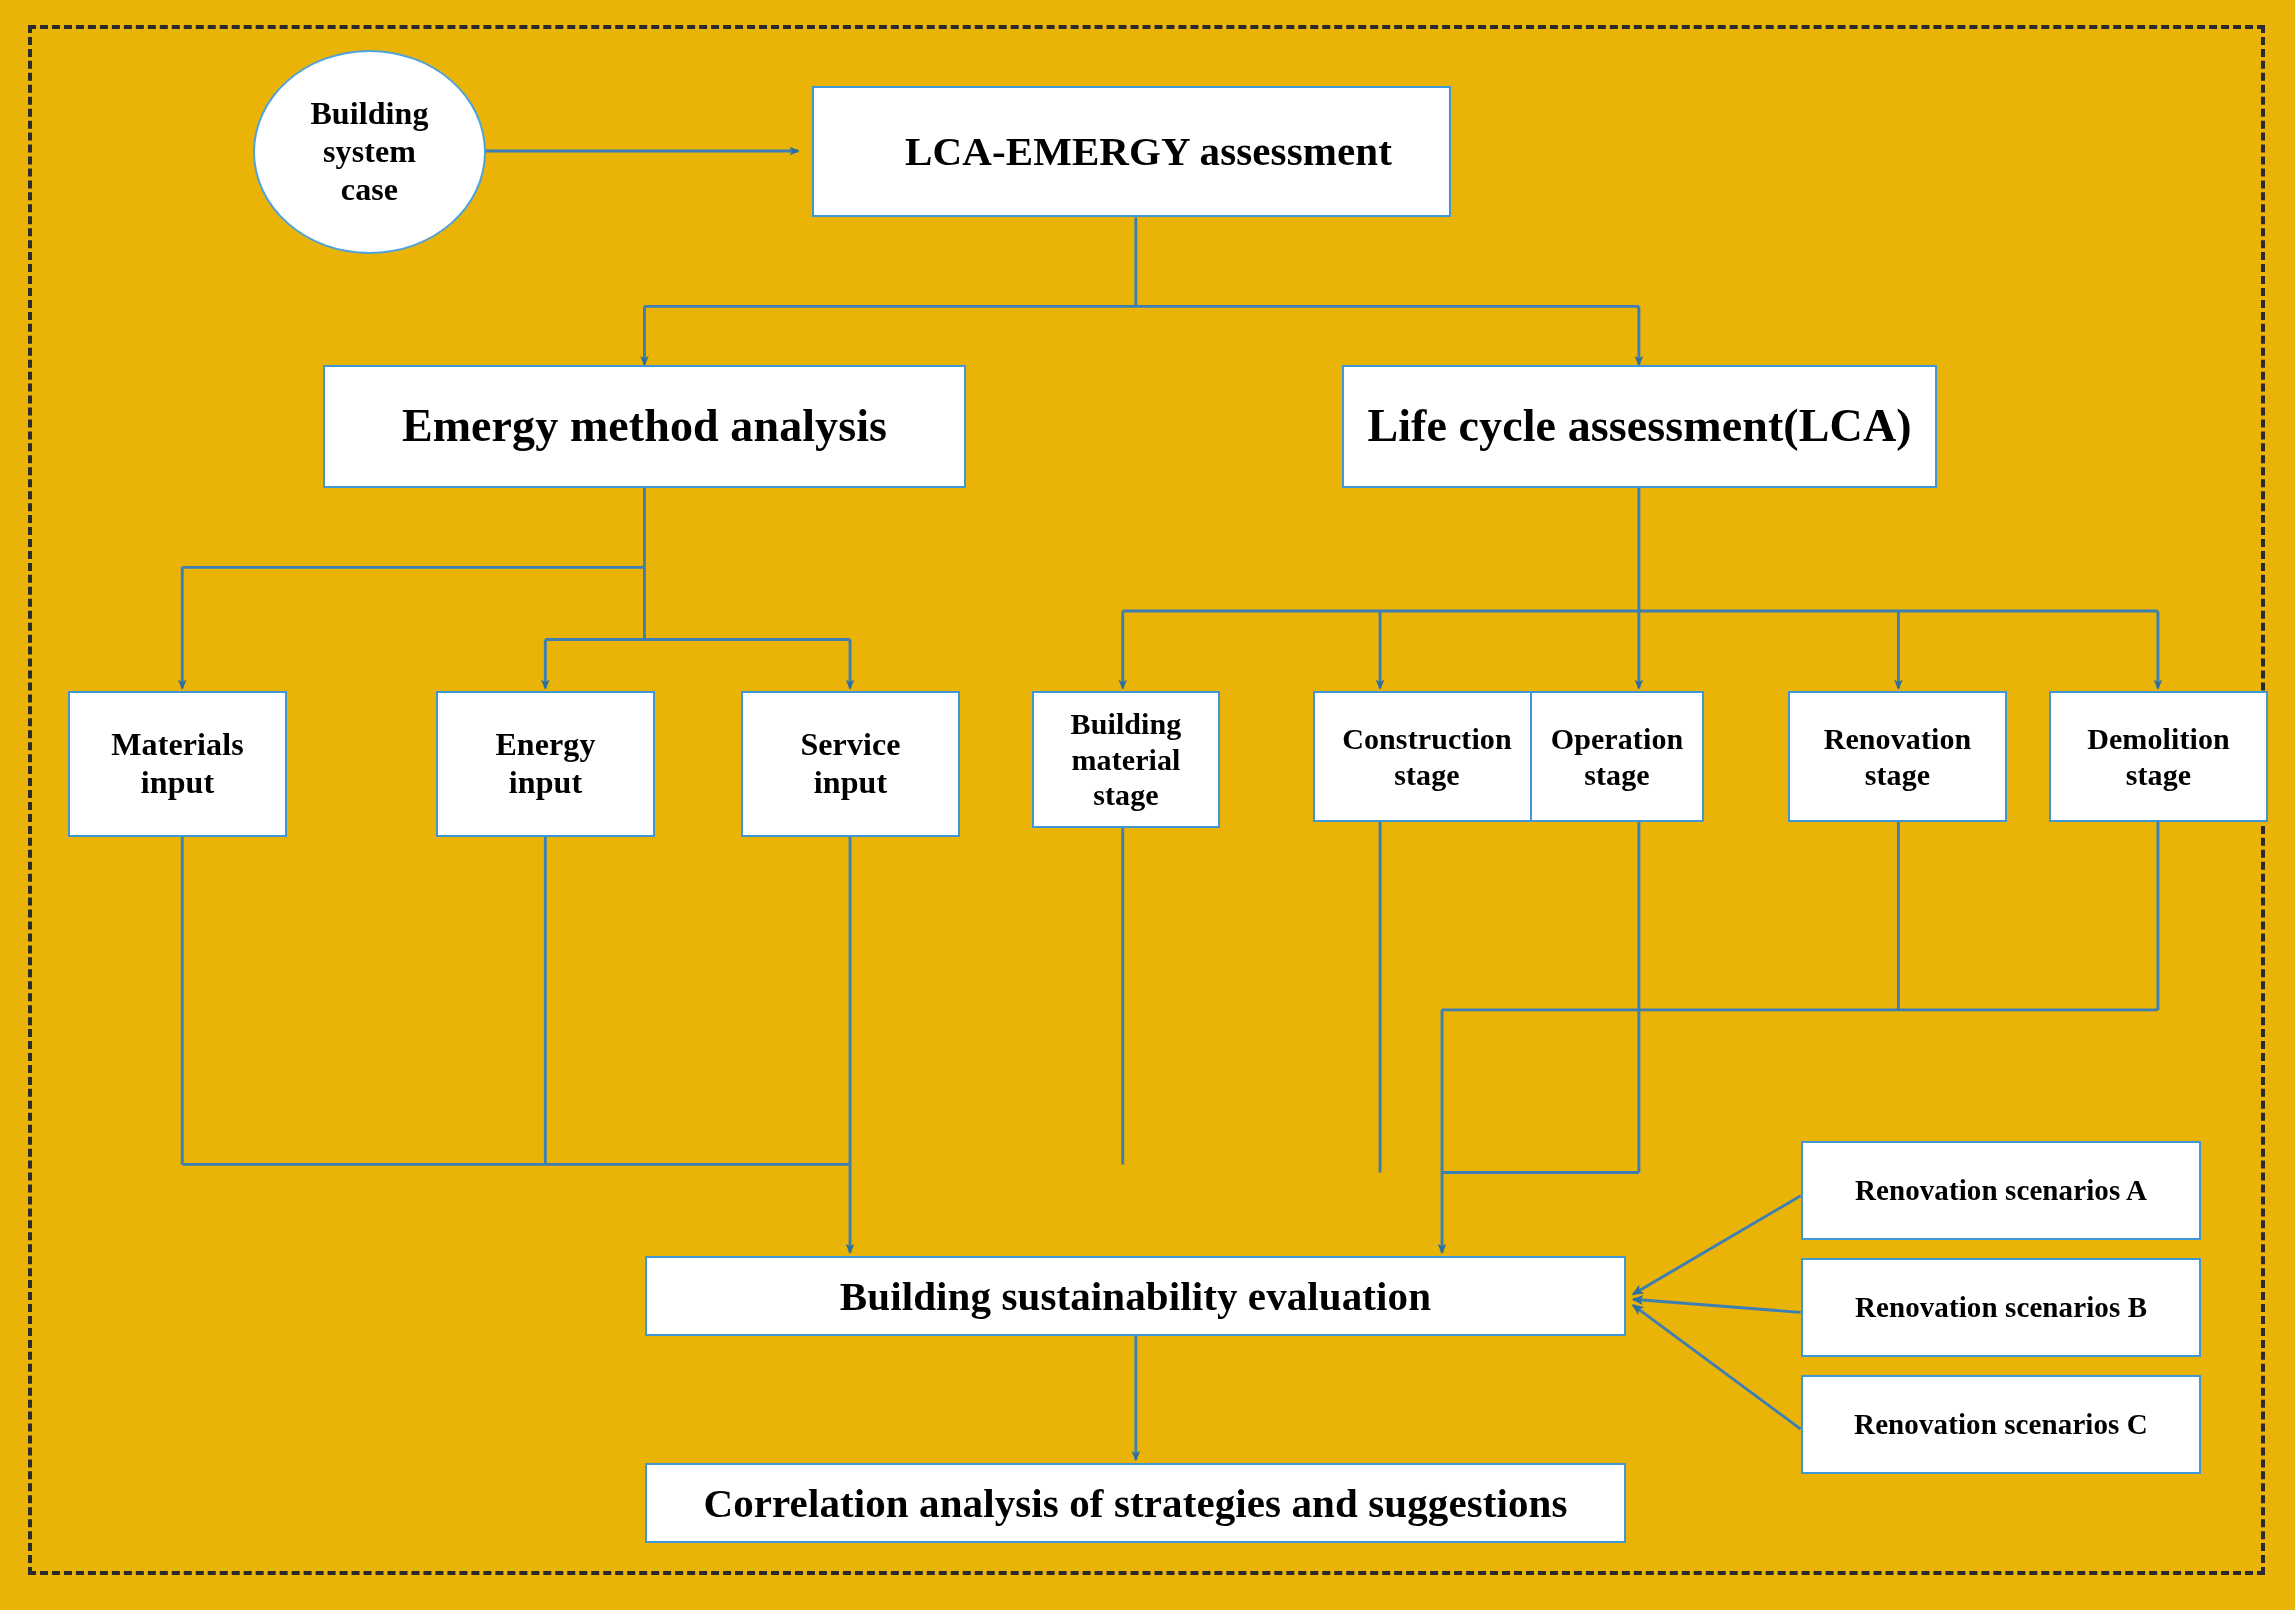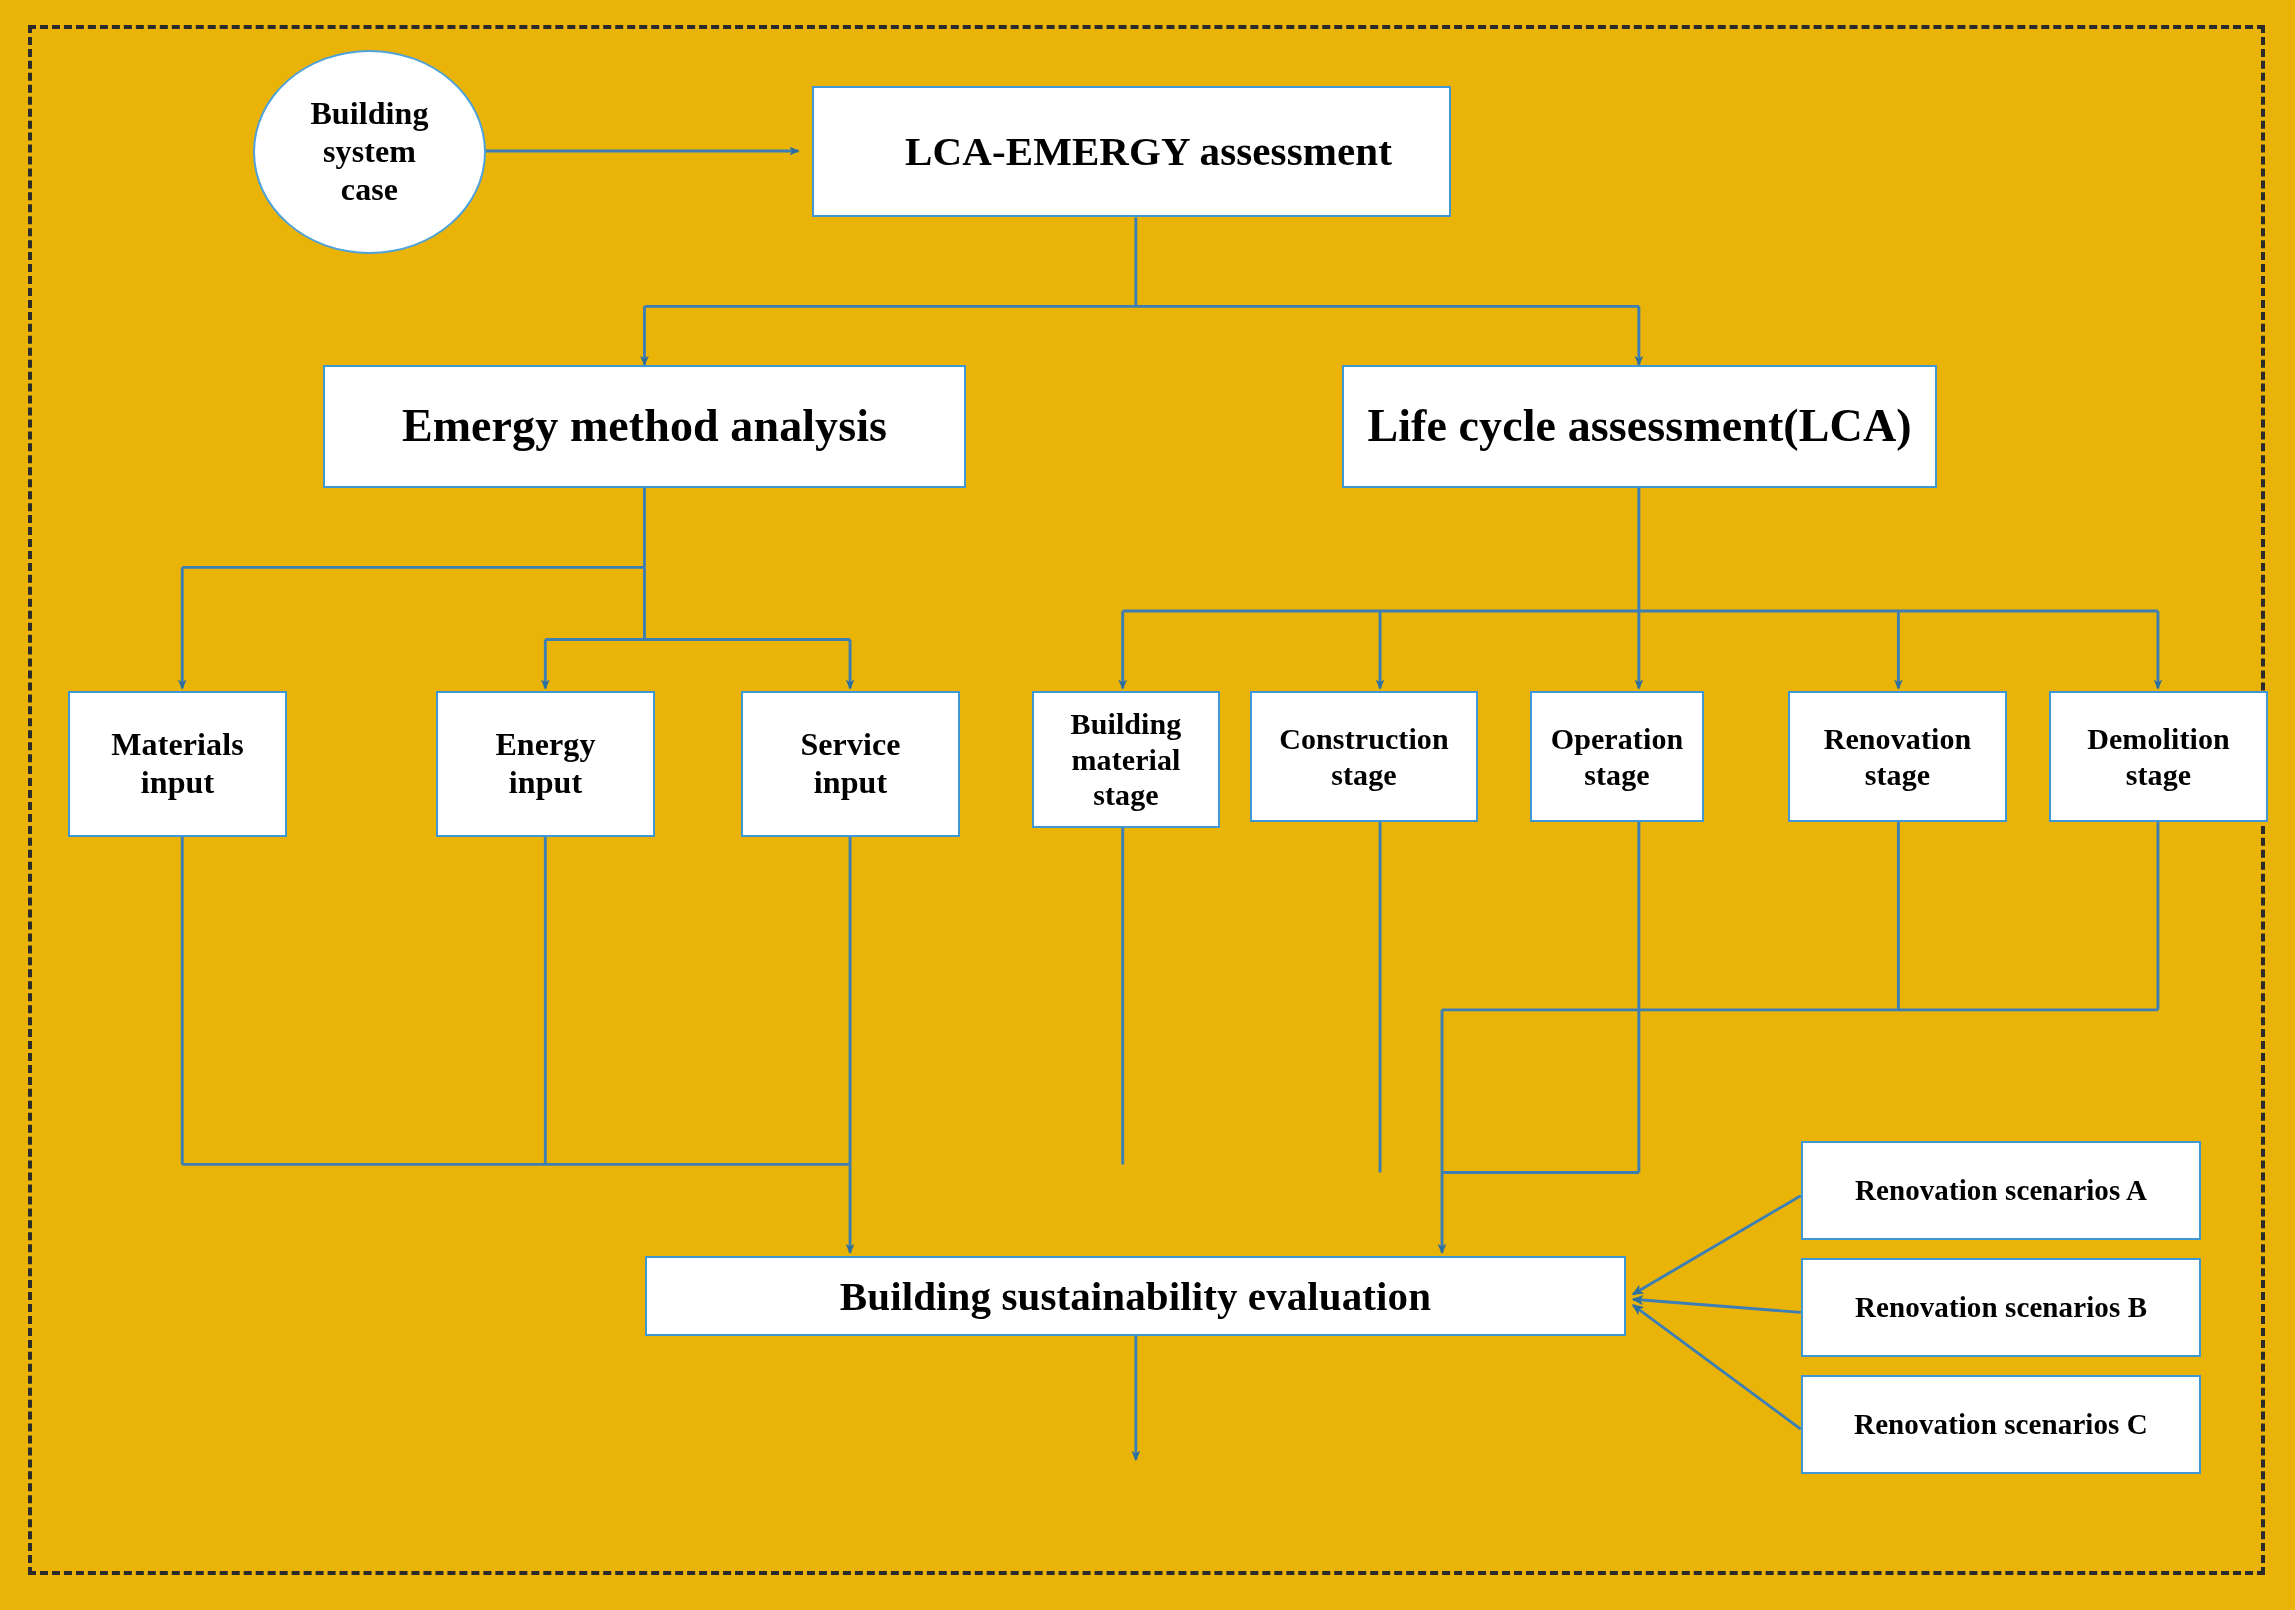--- a/index.html
+++ b/index.html
@@ -122,35 +122,36 @@
   <div class="node f-md wrap" style="left:436px;top:691px;width:219px;height:146px;">Energy
 input</div>
 
   <div class="node f-md wrap" style="left:741px;top:691px;width:219px;height:146px;">Service
 input</div>
 
   <div class="node f-sm wrap" style="left:1032px;top:691px;width:188px;height:137px;">Building
 material
 stage</div>
 
-  <div class="node f-sm wrap" style="left:1250px;top:691px;width:228px;height:131px;">Construction
+  <div class="node f-sm wrap" style="left:1313px;top:691px;width:228px;height:131px;">Construction
 stage</div>
 
   <div class="node f-sm wrap" style="left:1530px;top:691px;width:174px;height:131px;">Operation
 stage</div>
 
   <div class="node f-sm wrap" style="left:1788px;top:691px;width:219px;height:131px;">Renovation
 stage</div>
 
   <div class="node f-sm wrap" style="left:2049px;top:691px;width:219px;height:131px;">Demolition
 stage</div>
 
   <div class="node f-xs" style="left:1801px;top:1141px;width:400px;height:99px;">Renovation scenarios A</div>
 
   <div class="node f-xs" style="left:1801px;top:1258px;width:400px;height:99px;">Renovation scenarios B</div>
 
   <div class="node f-xs" style="left:1801px;top:1375px;width:400px;height:99px;">Renovation scenarios C</div>
 
   <div class="node f-xl" style="left:645px;top:1256px;width:981px;height:80px;">Building sustainability evaluation</div>
 
+  <div class="node f-xl" style="left:645px;top:1463px;width:981px;height:80px;">Correlation analysis of strategies and suggestions</div>
 
 </div>
 
 
 </body></html>

